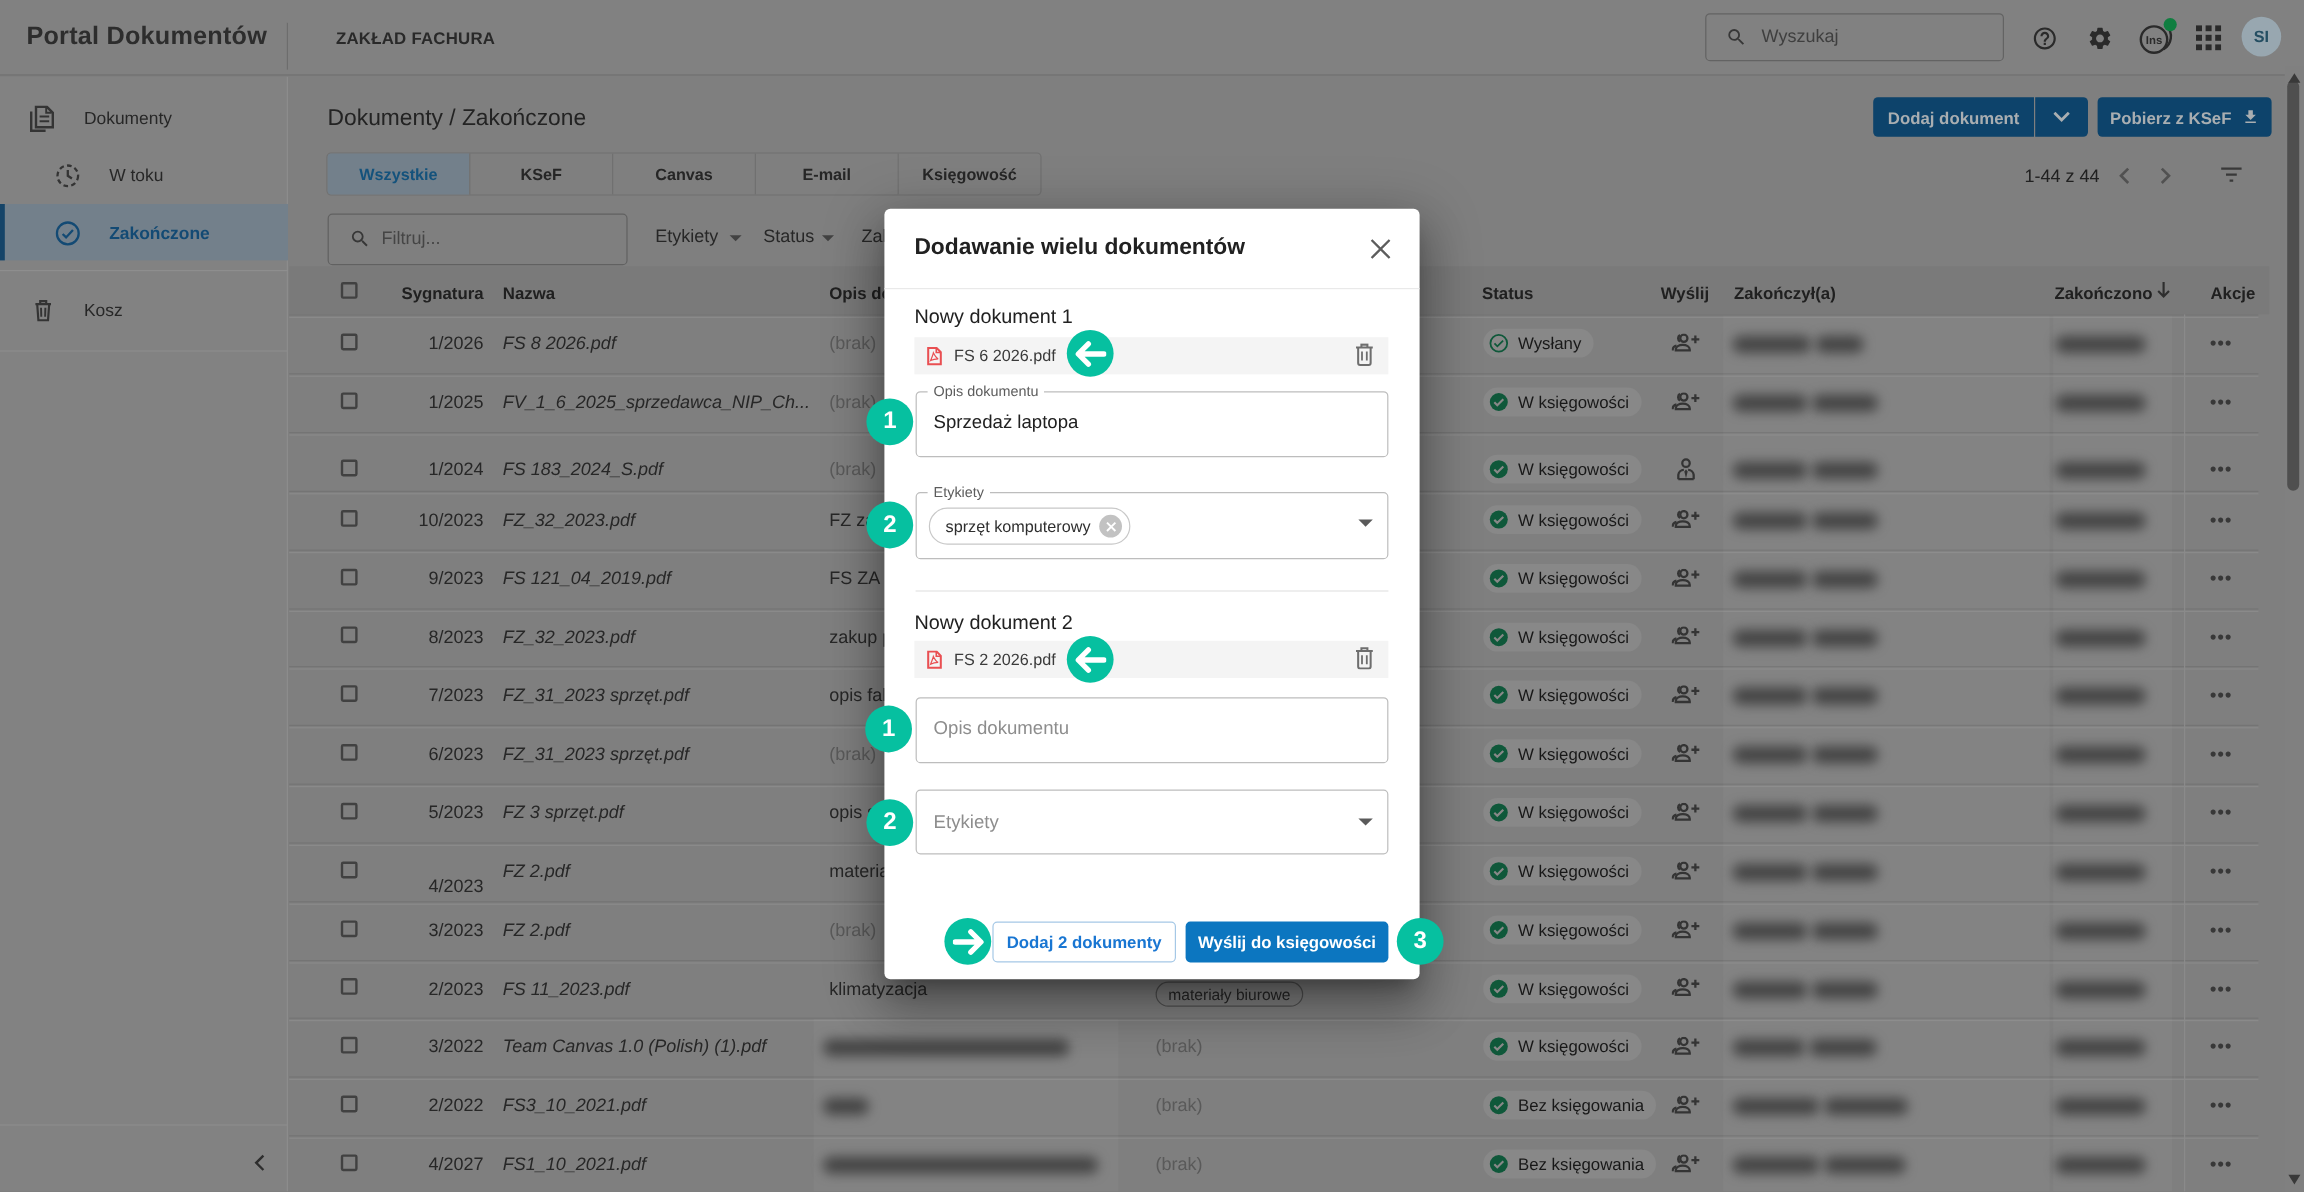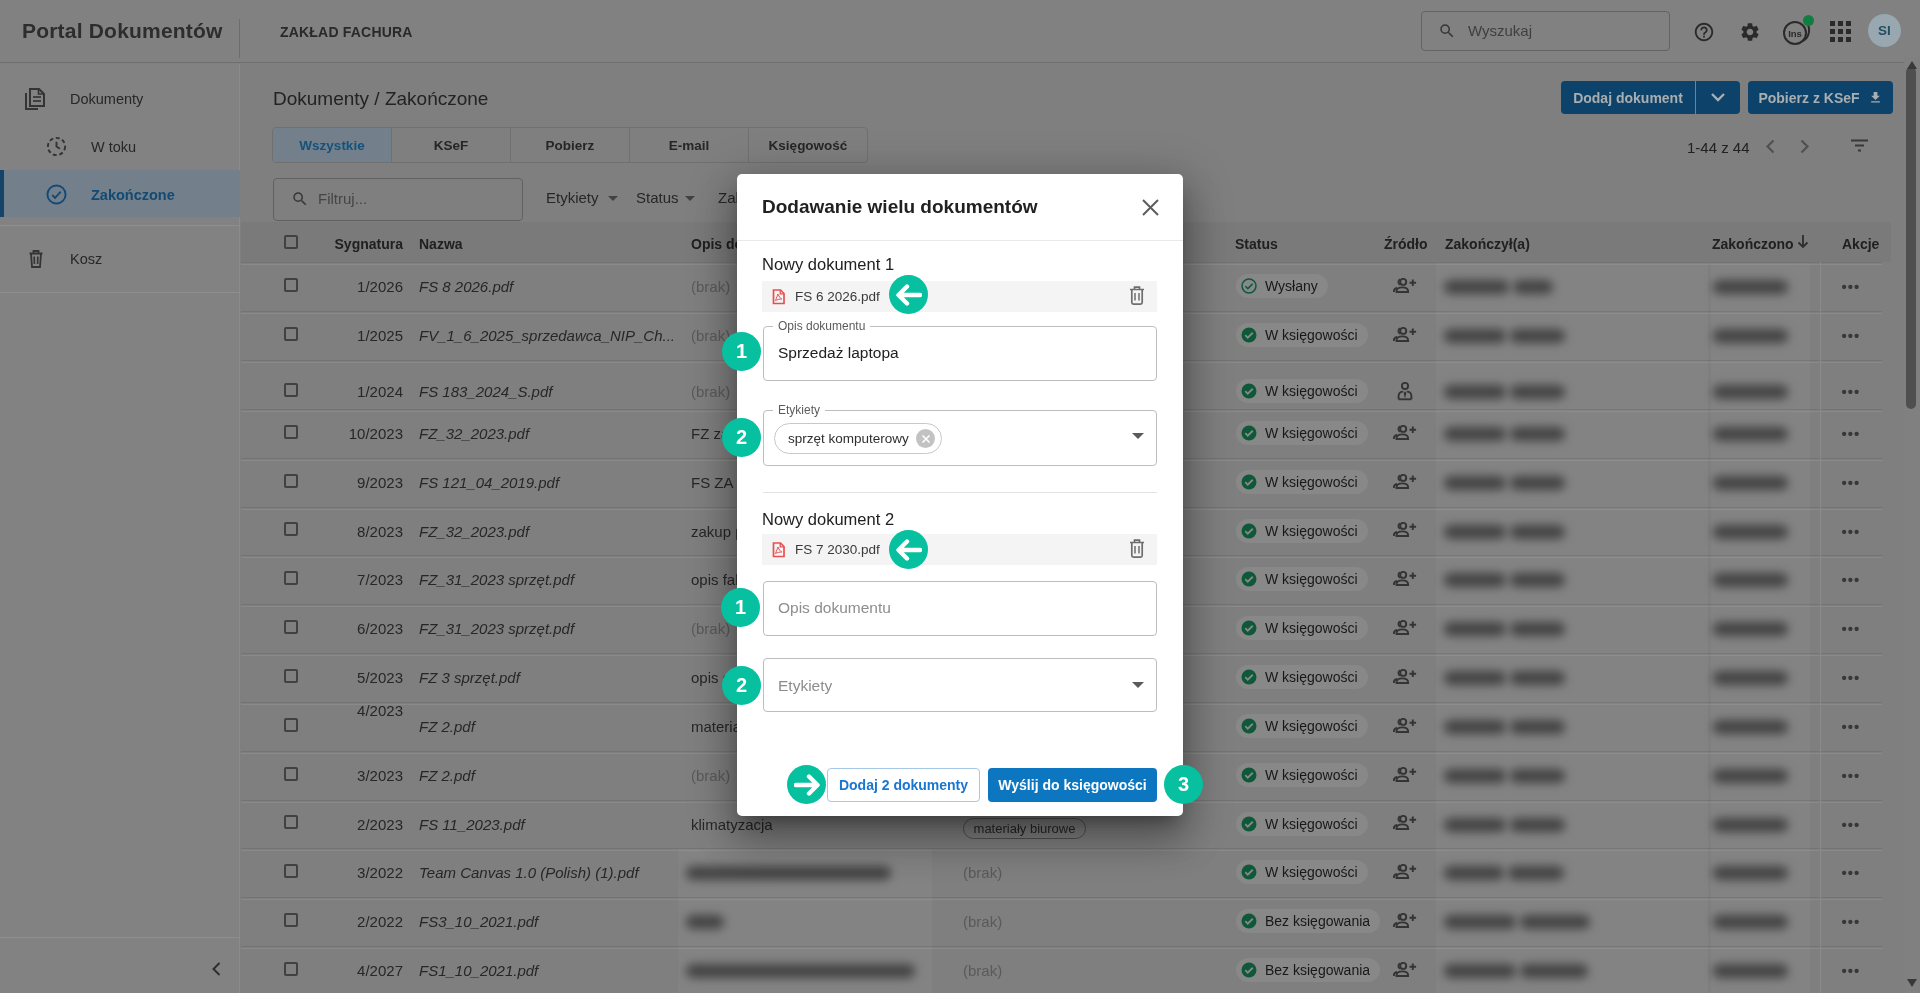--- a/index.html
+++ b/index.html
@@ -161,21 +161,21 @@
 <div class="sidediv" style="top:292px"></div>
 <div class="sidediv" style="top:937px"></div>
 <svg class="abs" style="left:210px;top:961px" width="14" height="16" viewBox="0 0 14 16">
     <path d="M9.5 2 L3.5 8 L9.5 14" fill="none" stroke="#2e2e2e" stroke-width="2"></path>
   </svg>
 
 <div id="breadcrumb">Dokumenty / Zakończone</div>
 <div id="tabs">
   <div class="tab">Wszystkie</div>
   <div class="tab">KSeF</div>
-  <div class="tab">Pobierz</div>
+  <div class="tab">Canvas</div>
   <div class="tab">E-mail</div>
   <div class="tab">Księgowość</div>
 </div>
 <div id="filterbox"></div>
 <svg class="abs" style="left:291px;top:190px" width="18" height="18" viewBox="0 0 24 24">
     <path fill="#373737" d="M15.5 14h-.79l-.28-.27A6.47 6.47 0 0 0 16 9.5 6.5 6.5 0 1 0 9.5 16c1.61 0 3.09-.59 4.23-1.57l.27.28v.79l5 4.99L20.49 19l-4.99-5zm-6 0C7.01 14 5 11.99 5 9.5S7.01 5 9.5 5 14 7.01 14 9.5 11.99 14 9.5 14z"></path>
   </svg>
 <div id="filtertxt">Filtruj...</div>
 <div class="ddlabel" style="left:546px">Etykiety</div>
 <div class="caret" style="left:608px;top:196px"></div>
@@ -208,21 +208,21 @@
       <line x1="5" y1="6.5" x2="14" y2="6.5"></line>
       <line x1="8" y1="11.5" x2="11" y2="11.5"></line>
     </g>
 </svg>
 
 <div id="thead"></div>
 <div class="th" style="left:320px;width:83px;text-align:right">Sygnatura</div>
 <div class="th" style="left:419px">Nazwa</div>
 <div class="th" style="left:691px">Opis dokumentu</div>
 <div class="th" style="left:1235px">Status</div>
-<div class="th" style="left:1384px">Źródło</div>
+<div class="th" style="left:1384px">Wyślij</div>
 <div class="th" style="left:1445px">Zakończył(a)</div>
 <div class="th" style="left:1712px">Zakończono</div>
 <div class="th" style="left:1842px">Akcje</div>
 <svg class="abs" style="left:1796px;top:234px" width="14" height="15" viewBox="0 0 14 15">
     <path d="M7 1 v12 M2.5 8.5 L7 13 L11.5 8.5" fill="none" stroke="#2e2e2e" stroke-width="1.8"></path>
   </svg>
 <div class="cbh cb" style="top:235px"></div>
 
 <div class="rowline" style="top:262px"></div>
 <div class="row" style="top:262px;height:49px">
@@ -445,21 +445,21 @@
 <path d="M19.8 1.5 v6.6 M16.5 4.8 h6.6" stroke="#343434" stroke-width="1.9" fill="none"></path>
 </svg></div>
     <div class="blob" style="left:1444px;top:18px;width:62px"></div>
     <div class="blob" style="left:1510px;top:18px;width:55px"></div>
     <div class="blob" style="left:1713px;top:18px;width:75px"></div>
     <div class="dots" style="top:16px">•••</div>
   </div>
 <div class="rowline" style="top:702px"></div>
 <div class="row" style="top:702px;height:49px">
     <div class="cb" style="top:16px"></div>
-    <div class="sig" style="top:0">4/2023</div>
+    <div class="sig" style="top:28px">4/2023</div>
     <div class="naz" style="top:16px">FZ 2.pdf</div>
     <div class="opi" style="top:16px">materiały biurowe</div>
     <div class="ety" style="top:16px">(brak)</div>
     <div class="pill" style="top:12px"><svg width="18" height="18" viewBox="0 0 24 24">
         <circle cx="12" cy="12" r="10" fill="#0f583a"></circle>
         <path d="M7 12.3 l3.3 3.3 L17 9" fill="none" stroke="#888888" stroke-width="2.4"></path>
       </svg>W księgowości</div>
     <div class="src" style="left:1393px;top:16px"><svg width="24" height="16" viewBox="0 0 24 16">
 <g fill="none" stroke="#343434" stroke-width="1.9">
 <circle cx="10.2" cy="3.9" r="3.0"></circle>
@@ -646,21 +646,21 @@
   <div class="mcaret" style="top:259px"></div>
 
   <div class="mdiv2" style="top:318px"></div>
   <div class="msec" style="top:336px">Nowy dokument 2</div>
   <div class="filerow" style="top:360px"></div>
   <svg class="abs" style="left:35px;top:368px" width="13" height="16" viewBox="0 0 13 16">
     <path d="M1.5 1 h7 l3.5 3.5 v10 h-10.5 z" fill="none" stroke="#e94f52" stroke-width="1.7"></path>
       <path d="M8.2 1.2 v3.6 h3.6" fill="none" stroke="#e94f52" stroke-width="1.3"></path>
     <path d="M3.5 11.5 c1-2.5 2-5 2.3-6.5 c1.5 3 2.8 4.5 4 5 c-2 0-4.5.5-6.3 1.5z" fill="none" stroke="#e94f52" stroke-width="1"></path>
   </svg>
-  <div class="fname" style="top:368px">FS 7 2030.pdf</div>
+  <div class="fname" style="top:368px">FS 2 2026.pdf</div>
   <svg class="abs" style="left:392px;top:365px" width="16" height="19" viewBox="0 0 16 19">
     <path d="M1 3.5 h14 M5.5 3 v-1.8 h5 v1.8 M2.8 3.5 v13 a1.6 1.6 0 0 0 1.6 1.6 h7.2 a1.6 1.6 0 0 0 1.6-1.6 v-13" fill="none" stroke="#6e6e6e" stroke-width="1.7"></path>
     <line x1="6" y1="7" x2="6" y2="14.5" stroke="#6e6e6e" stroke-width="1.5"></line>
     <line x1="10" y1="7" x2="10" y2="14.5" stroke="#6e6e6e" stroke-width="1.5"></line>
   </svg>
 
   <div class="finput" style="top:407px;height:55px"></div>
   <div class="fph" style="top:425px">Opis dokumentu</div>
 
   <div class="finput" style="top:484px;height:54px"></div>

